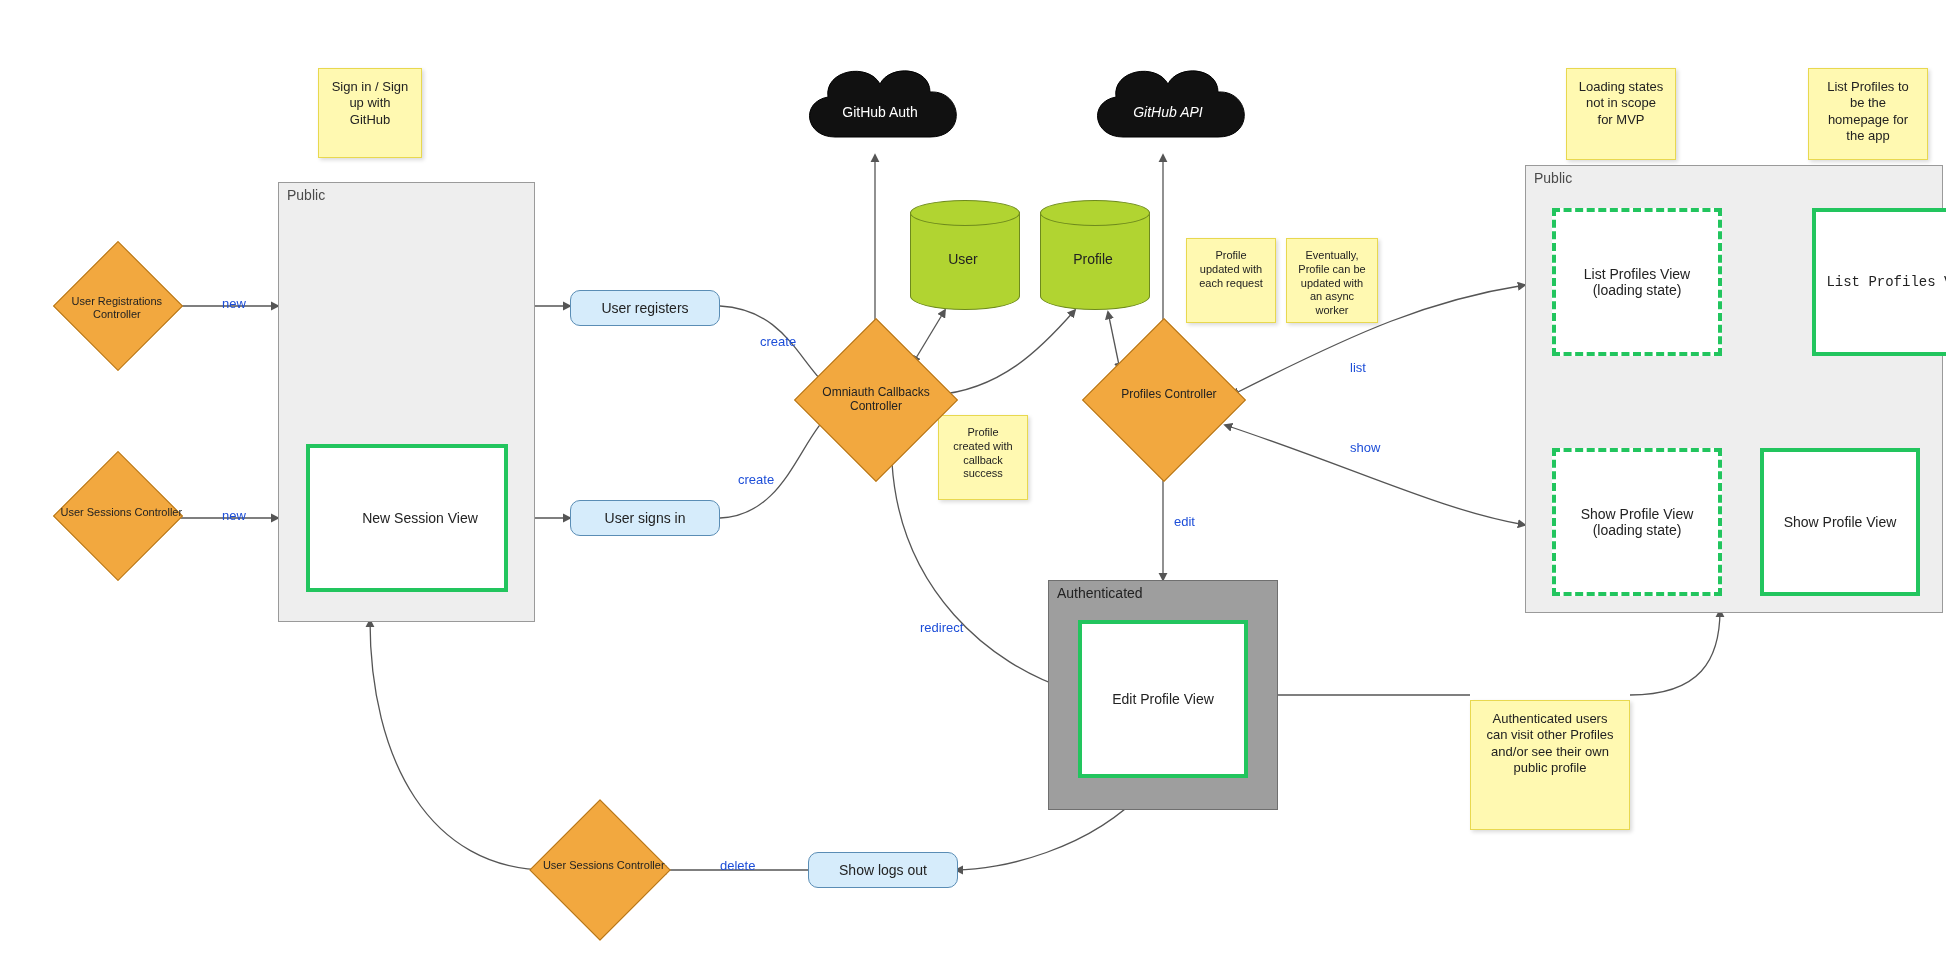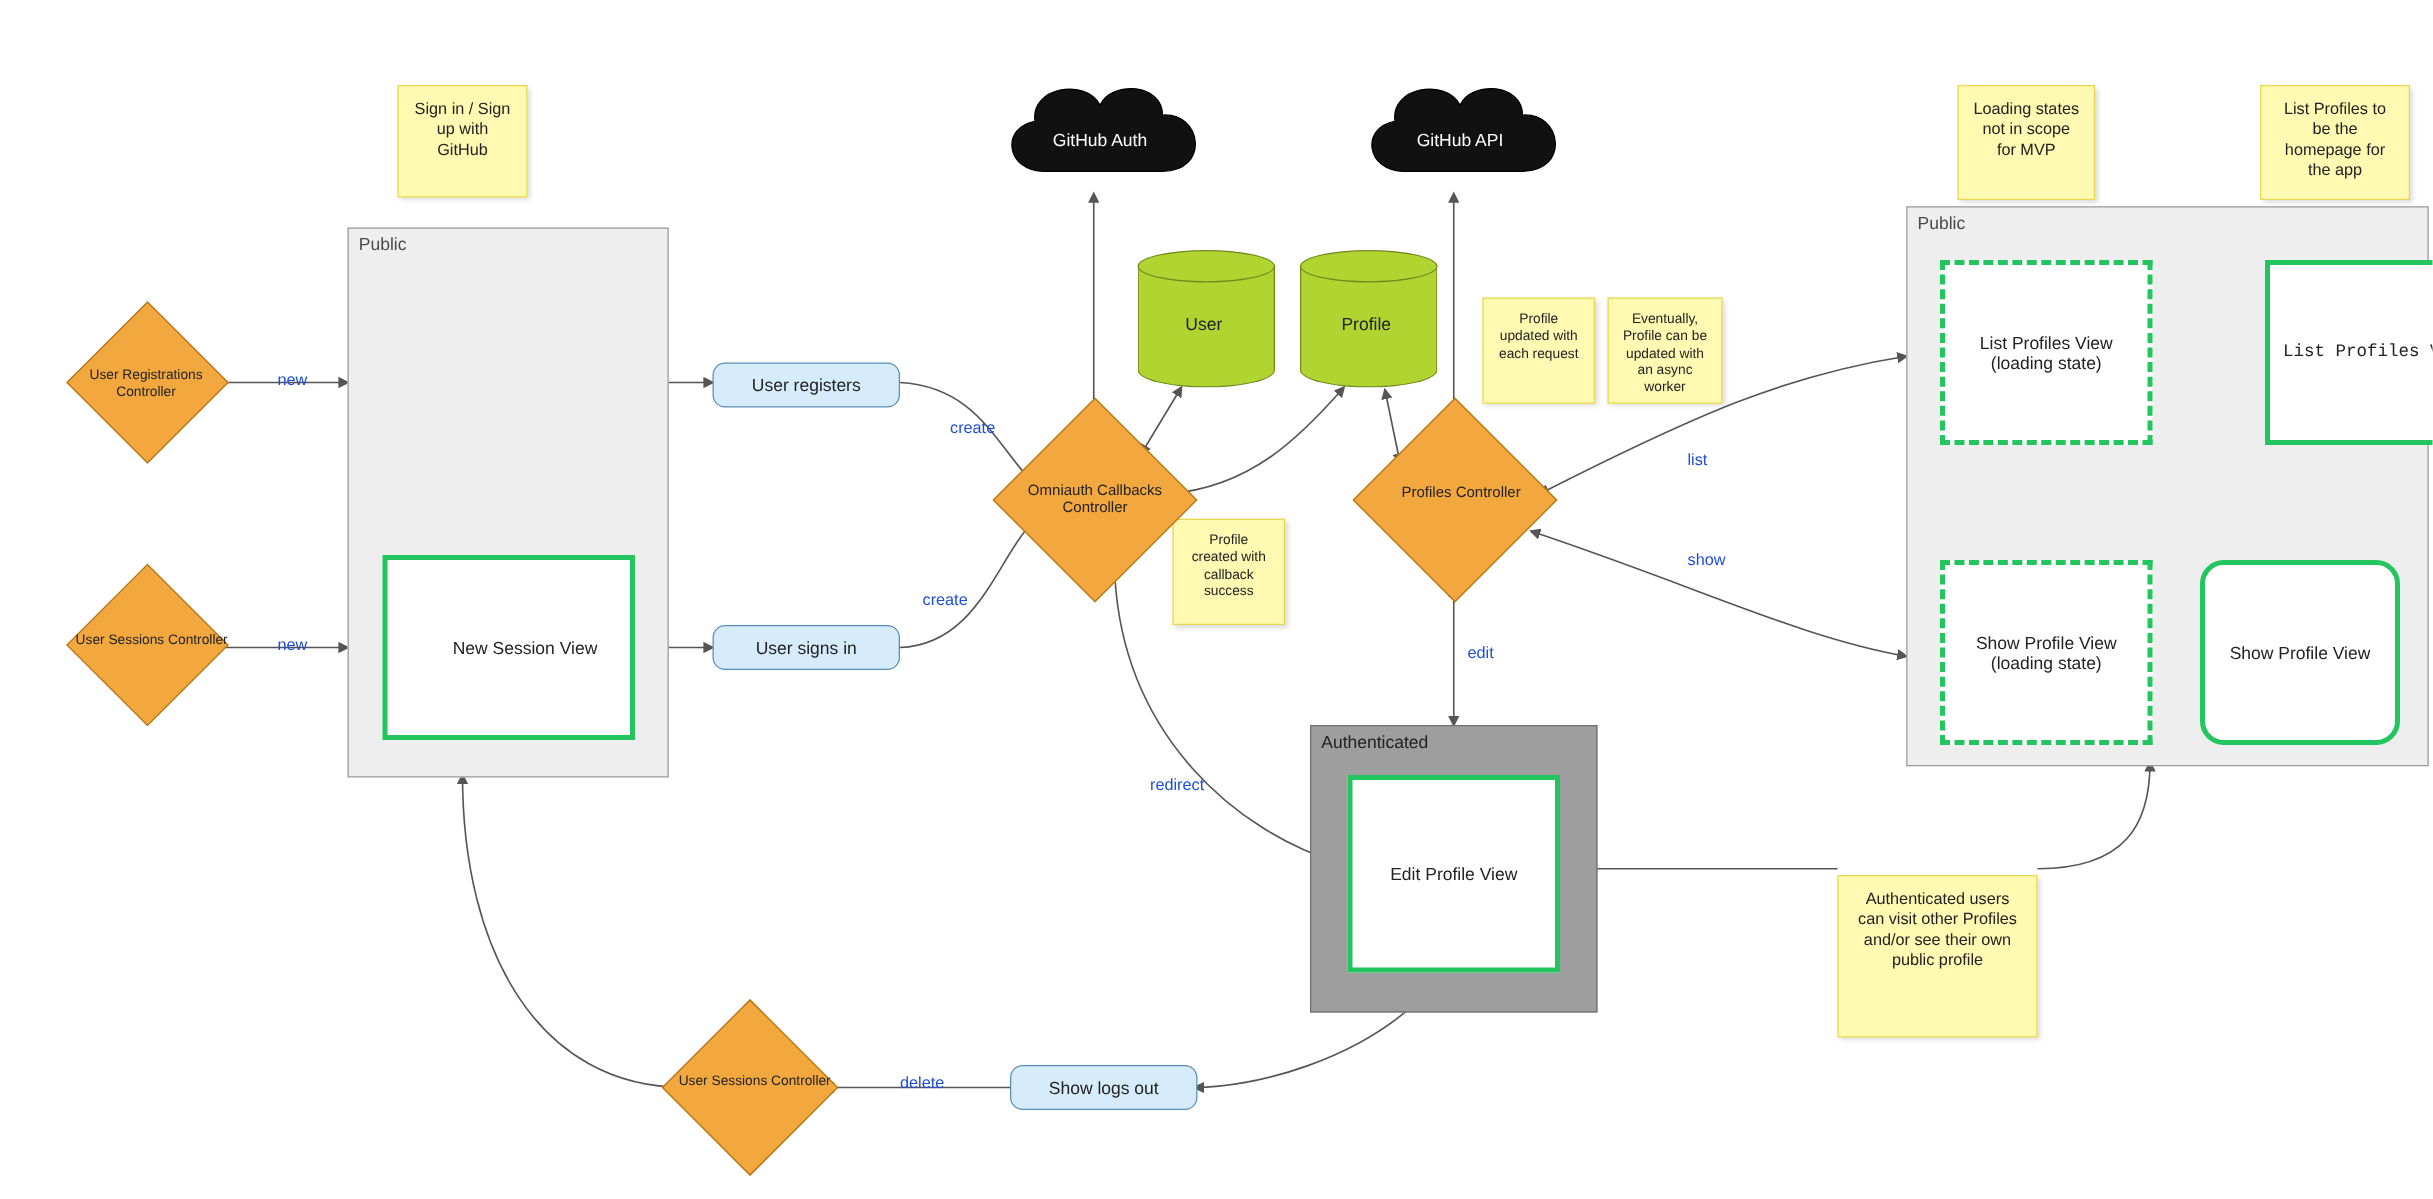--- a/index.html
+++ b/index.html
@@ -283,21 +283,21 @@
   <div class="diamond" style="left:550px; top:820px; width:100px; height:100px;">
     <span class="diamond-label">User Sessions Controller</span>
   </div>
 
   <div class="cloud" style="left:790px; top:42px; width:180px; height:120px;">
     <svg width="180" height="120" viewBox="0 0 180 120">
       <path d="M45 95 C15 95 10 60 38 55 C34 28 78 20 90 42 C100 22 140 25 140 50 C172 48 178 95 140 95 Z" fill="#111" stroke="#000"></path>
     </svg>
     <span class="cloud-label">GitHub Auth</span>
   </div>
-  <div class="cloud" style="left:1078px; top:42px; width:180px; height:120px;">
+  <div class="cloud" style="left:1078px; top:42px; width:180px; height:120px;font-style:italic;">
     <svg width="180" height="120" viewBox="0 0 180 120">
       <path d="M45 95 C15 95 10 60 38 55 C34 28 78 20 90 42 C100 22 140 25 140 50 C172 48 178 95 140 95 Z" fill="#111" stroke="#000"></path>
     </svg>
     <span class="cloud-label">GitHub API</span>
   </div>
 
   <div class="cyl" style="left:910px; top:200px; width:110px; height:110px;">
     <div class="barrel"></div>
     <div class="lid"></div>
     <span class="cyl-label">User</span>
@@ -320,21 +320,21 @@
   </div>
   <div class="view dashed" style="left:1552px; top:208px; width:170px; height:148px;">
     <span>List Profiles View (loading state)</span>
   </div>
   <div class="view" style="left:1812px; top:208px; width:180px; height:148px;font-family:Liberation Mono, monospace;">
     <span>List Profiles View</span>
   </div>
   <div class="view dashed" style="left:1552px; top:448px; width:170px; height:148px;">
     <span>Show Profile View (loading state)</span>
   </div>
-  <div class="view" style="left:1760px; top:448px; width:160px; height:148px;border-radius:19px;">
+  <div class="view" style="left:1760px; top:448px; width:160px; height:148px;">
     <span>Show Profile View</span>
   </div>
 
   <span class="edge-label" style="left:222px; top:296px;">new</span>
   <span class="edge-label" style="left:222px; top:508px;">new</span>
   <span class="edge-label" style="left:760px; top:334px;">create</span>
   <span class="edge-label" style="left:738px; top:472px;">create</span>
   <span class="edge-label" style="left:920px; top:620px;">redirect</span>
   <span class="edge-label" style="left:1174px; top:514px;">edit</span>
   <span class="edge-label" style="left:720px; top:858px;">delete</span>

